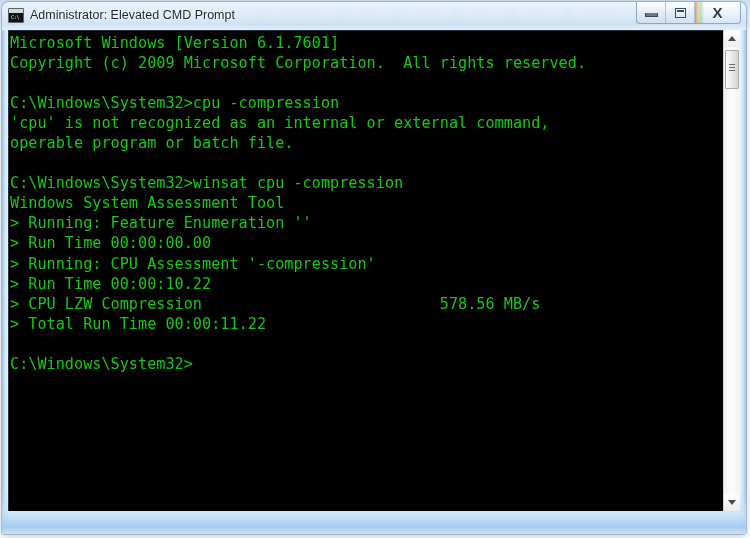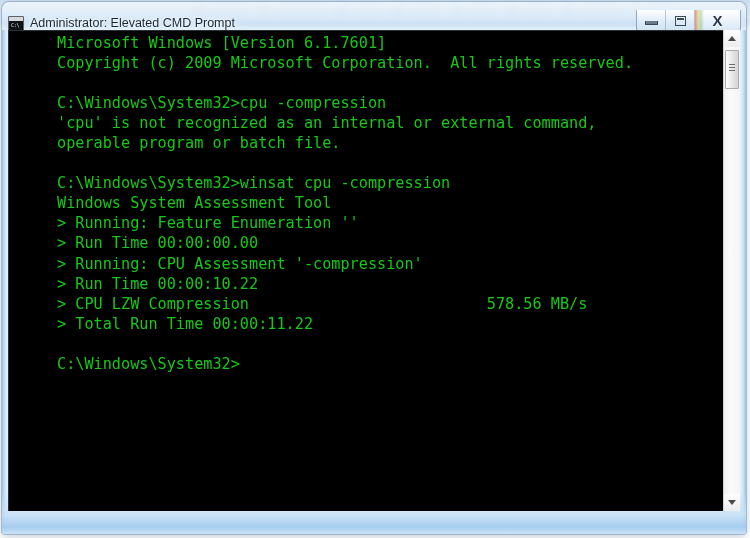--- a/index.html
+++ b/index.html
@@ -101,21 +101,21 @@
     position: absolute;
     right: 0; top: 28px;
     width: 6px; height: 504px;
     background: linear-gradient(270deg,
       rgba(150,186,220,0.9), rgba(205,228,247,0.95), rgba(232,243,252,0.9));
   }
 
   
   .titlebar {
     position: absolute;
-    left: 0; top: 8px;
+    left: 0; top: 0;
     width: 744px; height: 28px;
   }
   .title-icon {
     position: absolute;
     left: 6px; top: 6px;
     width: 16px; height: 15px;
     background: #111416;
     border: 1px solid #5c6267;
     border-radius: 1px;
     box-sizing: border-box;
@@ -228,21 +228,21 @@
     left: 2px;
     top: 3px;
     width: 700px;
     font-family: "DejaVu Sans Mono", monospace;
     font-size: 15.2px;
     line-height: 20.05px;
     color: #16c916;
     white-space: pre;
     letter-spacing: 0px;
   }
-  .console-text .line { height: 20.05px; margin-left: 47px; }
+  .console-text .line { height: 20.05px; }
 
   
   .scrollbar {
     position: absolute;
     right: 0; top: 0;
     width: 17px;
     height: 481px;
     background: linear-gradient(90deg, #f1f1f1, #fbfbfb 40%, #f4f4f4);
     border-left: 1px solid #d2d2d2;
     box-sizing: border-box;

